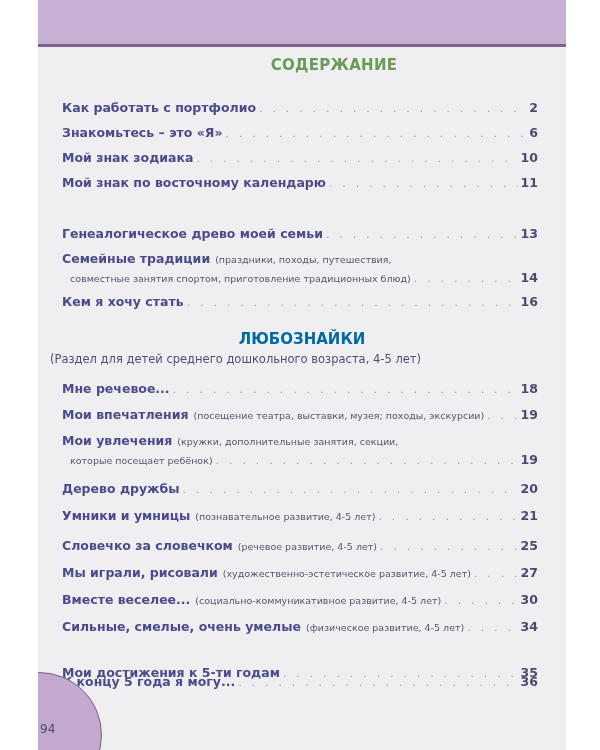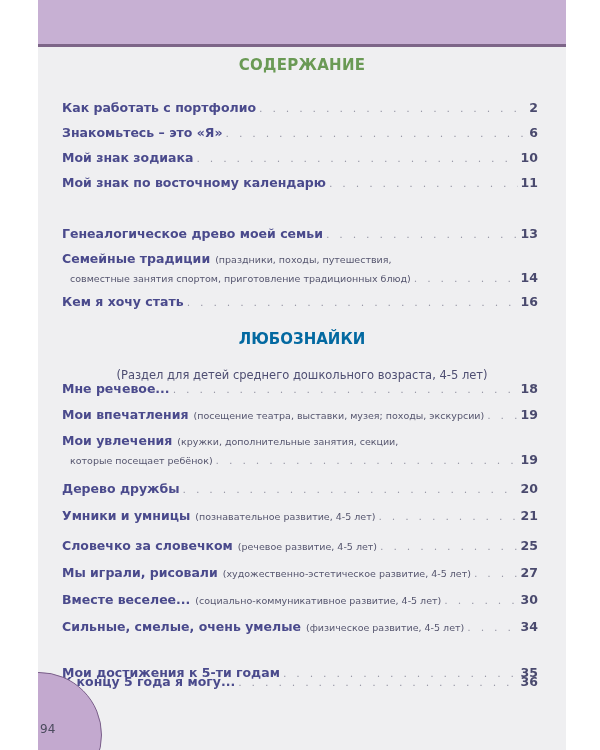--- a/index.html
+++ b/index.html
@@ -16,29 +16,29 @@
     .header-band {
       position: absolute; left: 0; top: 0; width: 100%; height: 44px;
       background: #c7b0d3;
     }
     .header-line {
       position: absolute; left: 0; top: 44px; width: 100%; height: 3px;
       background: #7d6588;
     }
     .title {
       position: absolute; left: 0; top: 56px; width: 100%; text-align: center;
-      color: #6a9a55; font-weight: bold; font-size: 15px; letter-spacing: 0.3px;
+      color: #6a9a55; font-weight: bold; font-size: 15px; letter-spacing: 0.3px; padding-left: 32px;
     }
     .section-title {
       position: absolute; left: 0; width: 100%; text-align: center;
       color: #0369a1; font-weight: bold; font-size: 15px;
     }
     .section-sub {
-      position: absolute; left: 0; width: 100%; text-align: center;
-      color: #4e4e72; font-size: 11.5px; margin-top: 16px;
+      position: absolute; left: 12px; width: 100%; 
+      color: #4e4e72; font-size: 11.5px;
     }
     .toc-row {
       position: absolute; left: 24px; width: 476px;
       display: flex; align-items: baseline;
       color: #4a4a8c; font-weight: bold; font-size: 12.5px;
       white-space: nowrap;
     }
     .toc-row.two-line { flex-wrap: wrap; }
     .toc-label { flex: 0 0 auto; }
     .toc-note {

